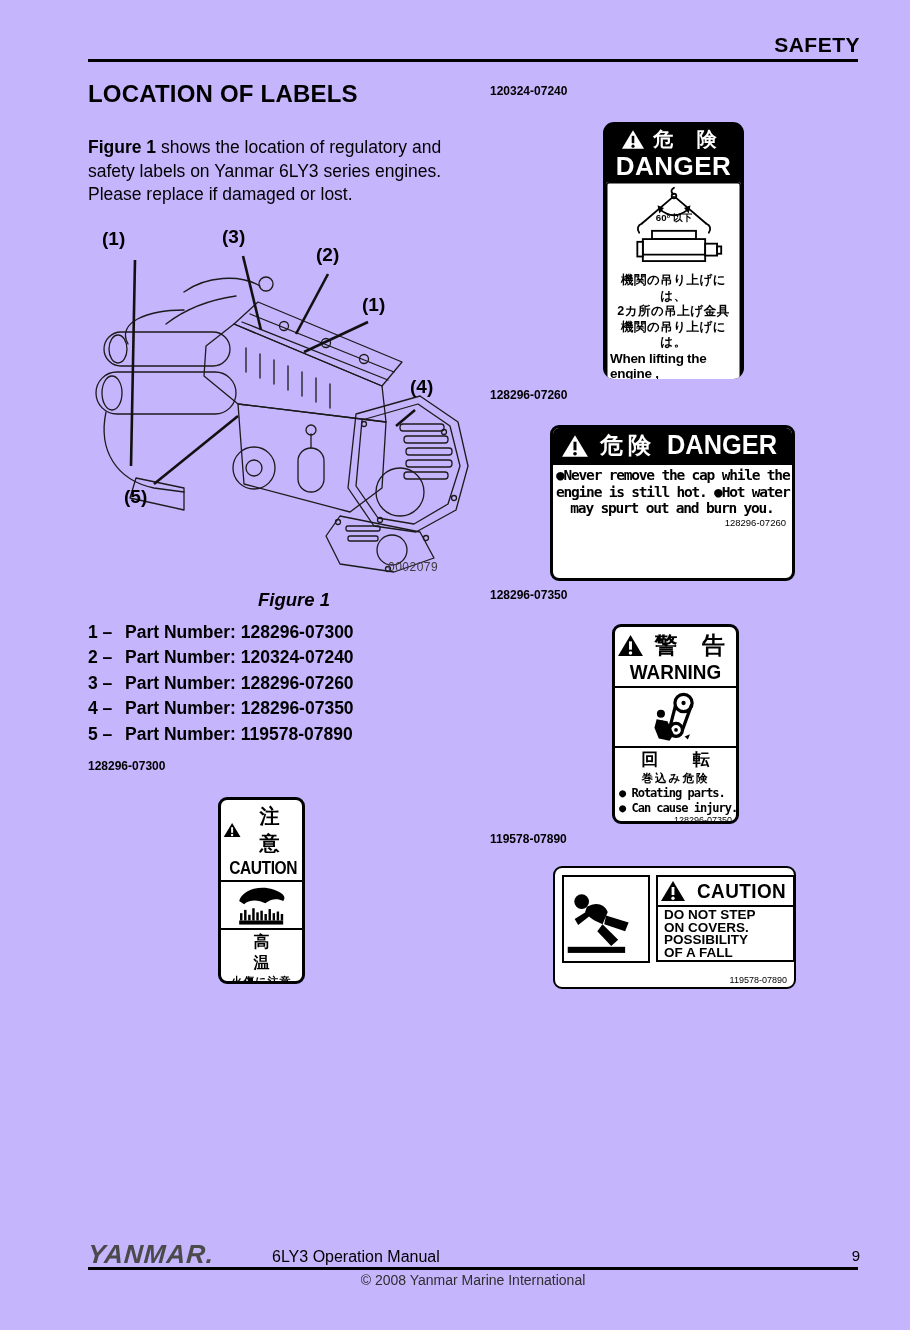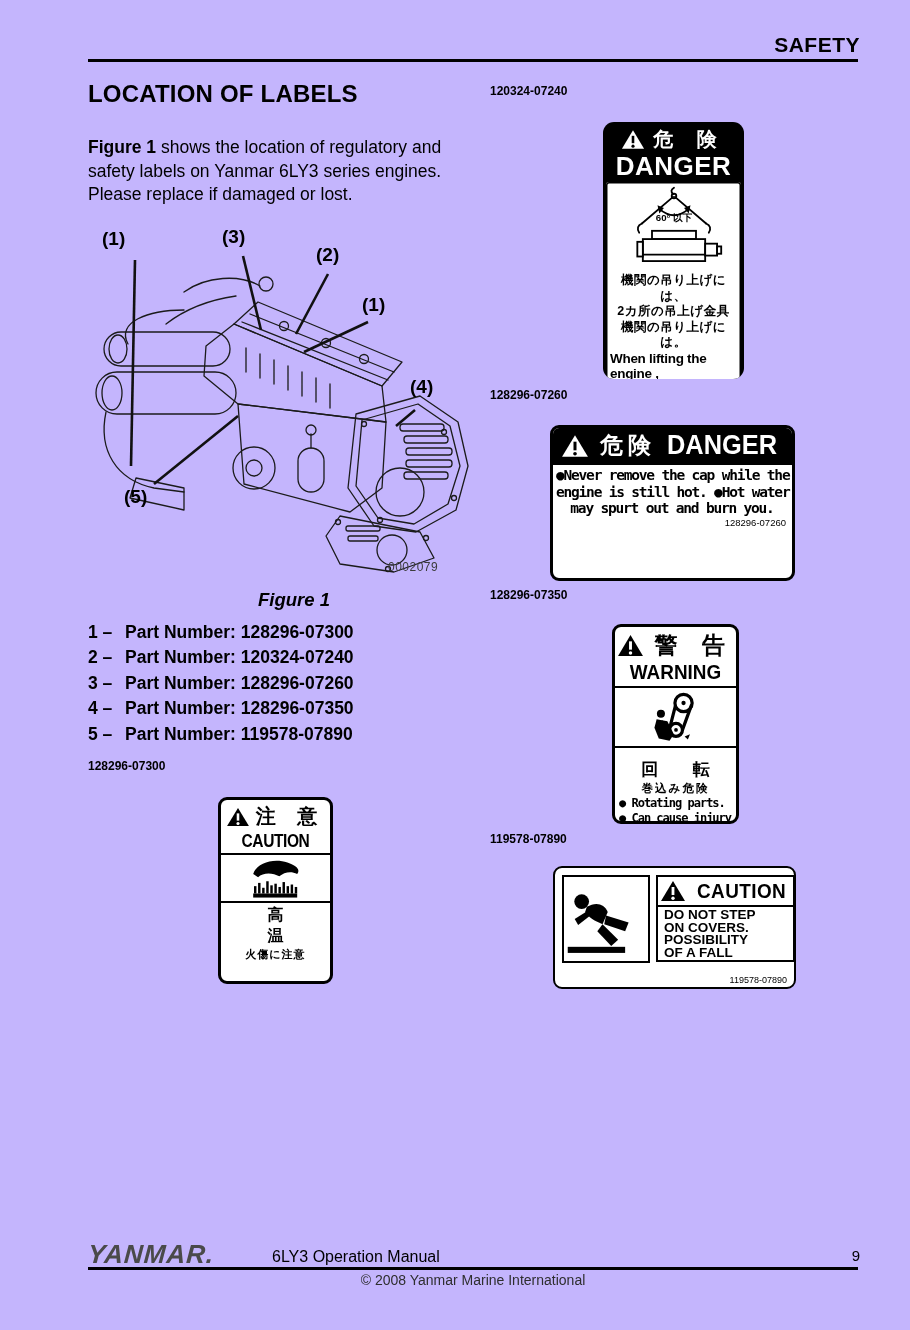--- a/index.html
+++ b/index.html
@@ -58,38 +58,38 @@
   .d60-enl { font-family:"DejaVu Sans Mono", monospace; font-size:14.5px; line-height:16.5px; font-weight:700; letter-spacing:-1.2px; white-space:nowrap;text-align:center; }
   .d60-pn { font-size:9.5px; text-align:right; padding-right:2px; }
 
   
   .lbl07350 { left:612px; top:624px; width:127px; height:200px; }
   .w50-head { text-align:center; padding:3px 2px 2px; border-bottom:2.5px solid #000; }
   .w50-row1 { display:flex; align-items:center; justify-content:space-between; gap:7px; }
   .w50-jp { font-size:23px; font-weight:700; letter-spacing:9px; }
   .w50-en { font-size:19.5px; font-weight:800; letter-spacing:0; transform:scaleX(.97); transform-origin:center; }
   .w50-icon { height:60px; display:flex; align-items:center; justify-content:center; border-bottom:2.5px solid #000; }
-  .w50-body { padding:10px 4px 0; }
+  .w50-body { padding:0 4px 0; }
   .w50-rot { font-size:17px; font-weight:700; letter-spacing:15px; text-align:center; padding-left:15px; }
   .w50-hz { font-size:11.5px; font-weight:700; letter-spacing:2px; text-align:center; }
   .w50-bl { font-family:"DejaVu Sans Mono", monospace; font-size:12px; line-height:14.5px; font-weight:700; letter-spacing:-1px; white-space:nowrap; }
   .w50-pn { font-size:9px; text-align:right; }
 
   
   .lbl07890 { left:553px; top:866px; width:243px; height:123px; border-width:2.5px; }
   .c90-wrap { display:flex; gap:6px; padding:7px 7px 0; }
   .c90-iconbox { width:94px; height:88px; border:2.5px solid #000; display:flex; align-items:center; justify-content:center; }
   .c90-right { flex:1; display:flex; flex-direction:column; }
   .c90-chead { border:2.5px solid #000; display:flex; align-items:center; justify-content:center; gap:6px; padding:2px 2px; }
   .c90-ct { font-size:21px; font-weight:800; transform:scaleX(.9); transform-origin:center; letter-spacing:.5px; }
   .c90-text { border:2.5px solid #000; border-top:none; padding:2px 16px 1px 6px; font-size:13.5px; line-height:12.6px; font-weight:700; }
   .c90-pn { position:absolute; right:7px; bottom:2px; font-size:9px; }
 
   
-  .lbl07300 { left:218px; top:797px; width:115px; height:187px; }
+  .lbl07300 { left:218px; top:797px; width:87px; height:187px; }
   .c00-head { text-align:center; padding:3px 2px 1px; border-bottom:2.5px solid #000; }
   .c00-row1 { display:flex; align-items:center; justify-content:center; gap:6px; }
   .c00-jp { font-size:20px; font-weight:700; letter-spacing:8px; }
   .c00-en { font-size:18.5px; font-weight:800; transform:scaleX(.84); transform-origin:center; letter-spacing:-.5px; }
   .c00-icon { height:48px; display:flex; align-items:center; justify-content:center; border-bottom:2.5px solid #000; }
   .c00-body { padding:2px 3px 0; }
   .c00-temp { font-size:16px; font-weight:700; letter-spacing:17px; text-align:center; padding-left:17px; }
   .c00-warn { font-size:11px; font-weight:700; text-align:center; letter-spacing:1px; }
 
   

